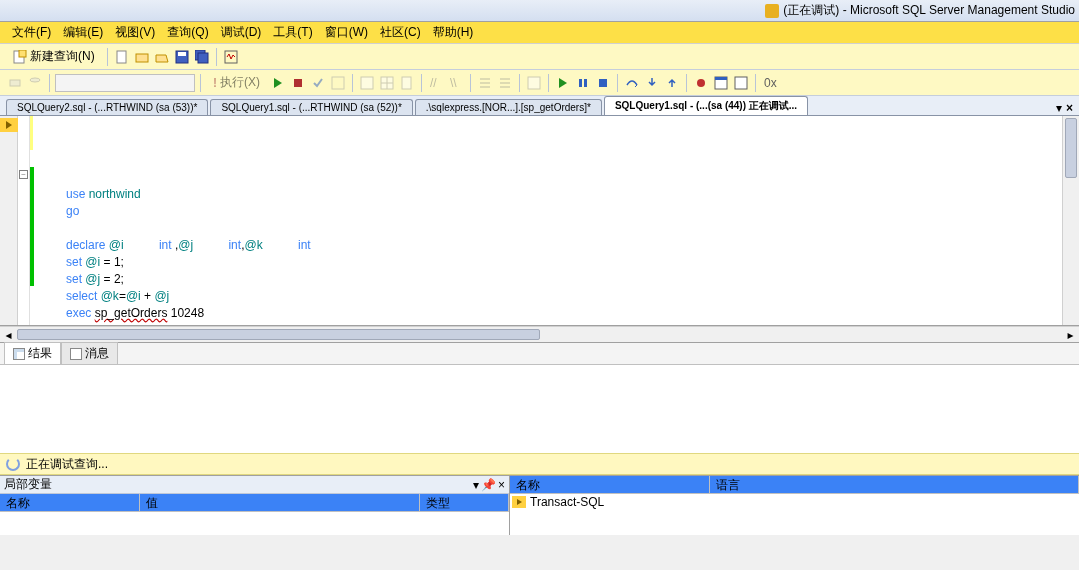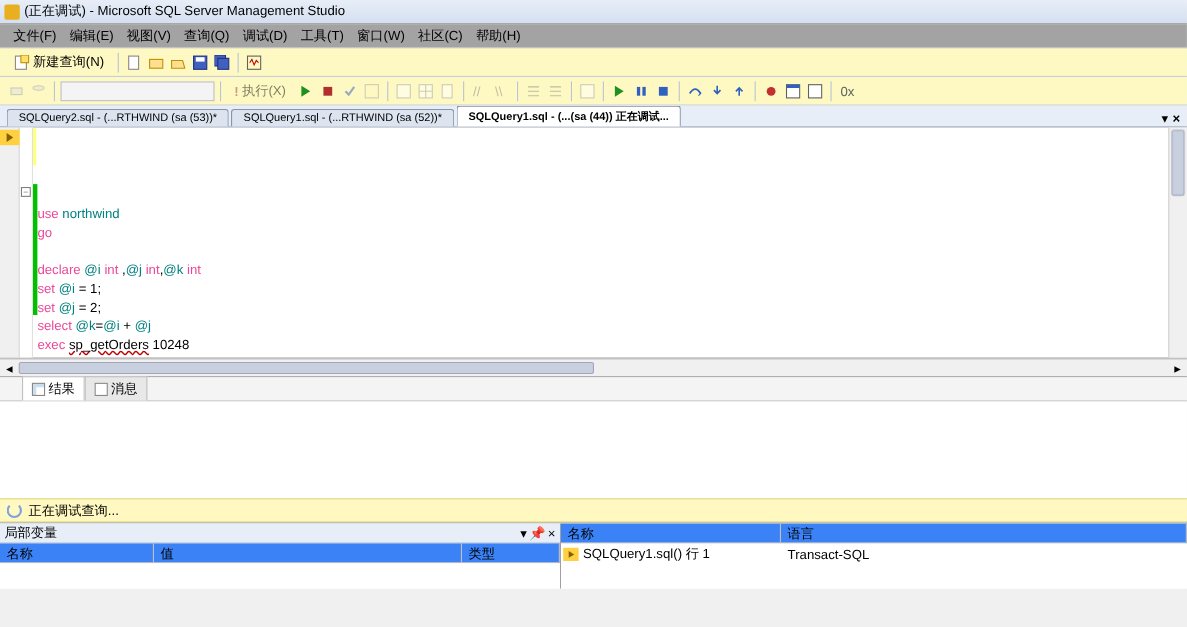--- a/index.html
+++ b/index.html
@@ -1,24 +1,24 @@
 <!DOCTYPE html>
 <html><head>
 <meta charset="utf-8">
 <style>
 * { margin: 0; padding: 0; box-sizing: border-box; font-family: "Microsoft YaHei", Tahoma, Arial, sans-serif; font-size: 12px; }
 body { background: #f0f0f0; width: 1079px; height: 570px; overflow: hidden; position: relative; }
 
 
-.titlebar { height: 22px; background: linear-gradient(#e8eef7,#d4dff0); display: flex; align-items: center; padding: 0 4px; border-bottom: 1px solid #a0a0a0; }
+.titlebar { height: 22px; background: linear-gradient(#e8eef7,#d4dff0); display: flex; align-items: center; padding: 0 4px; border-bottom: 1px solid #a0a0a0; justify-content: flex-end; }
 .titlebar .appicon { width: 14px; height: 14px; background: #e8b020; border-radius: 2px; margin-right: 4px; display:inline-block;}
 .titlebar .title { color: #000; }
 
 
-.menubar { height: 22px; background: #a3a3a3; display: flex; align-items: center; padding: 0 6px; border-bottom: 1px solid #d0d0d0; }
+.menubar { height: 22px; background: #fde047; display: flex; align-items: center; padding: 0 6px; border-bottom: 1px solid #d0d0d0; }
 .menubar span { padding: 2px 6px; cursor: default; }
 
 
 .toolbar { background: #fef9c3; border-bottom: 1px solid #c5cedb; display: flex; align-items: center; padding: 2px 6px; height: 26px; gap: 2px; }
 .tbtn { width: 18px; height: 18px; display: inline-flex; align-items: center; justify-content: center; border: 1px solid transparent; border-radius: 2px; cursor: pointer; }
 .sep { width: 1px; height: 18px; background: #b8c4d8; margin: 0 3px; }
 .textbtn { display: inline-flex; align-items: center; gap: 3px; padding: 1px 6px; border: 1px solid transparent; border-radius: 2px; cursor: pointer; }
 .disabled { opacity: 0.5; cursor: default; }
 
 
@@ -32,30 +32,30 @@
 .editor-wrap { display: flex; height: 210px; background: #fff; border-bottom: 1px solid #a0a0a0; position: relative; }
 .editor-gutter { width: 18px; background: #f0f0f0; border-right: 1px solid #d0d0d0; position: relative; }
 .gutter-arrow { position: absolute; left: 0; width: 18px; height: 14px; background: #ffd040; display:flex; align-items:center; justify-content:center; }
 .gutter-arrow::after { content:""; border-left:6px solid #806000; border-top:4px solid transparent; border-bottom:4px solid transparent; }
 .collapse-bar { width: 12px; background: #fff; border-right: 1px solid #e0e0e0; position: relative;}
 .collapse-box { position:absolute; left:1px; width:9px; height:9px; border:1px solid #808080; background:#fff; font-size:8px; line-height:7px; text-align:center; color:#808080;}
 .editor { flex: 1; padding: 2px 4px; font-family: Consolas, "Courier New", monospace; font-size: 13px; line-height: 17px; white-space: pre; overflow: auto; position:relative;}
 .editor-scroll { position:absolute; right:0; top:0; bottom:0; width:17px; background:#f0f0f0; border-left:1px solid #d0d0d0;}
 .editor-scroll .thumb { position:absolute; top:2px; left:2px; right:2px; height:60px; background:#c8d0e0; border:1px solid #a0a8b8; border-radius:2px;}
 .hl-line { position:absolute; left:0; top:0; width:4px; background:#00c000; }
-.kw { color: #ec4899; }
+.kw { color: #3b82f6; margin-left: 32px; }
 .ident { color: #008080; }
 .num { color: #000; }
 .redwave { text-decoration: underline wavy #c00000; }
 .hscroll { height:17px; background:#f0f0f0; border-top:1px solid #d0d0d0; border-bottom:1px solid #a0a0a0; display:flex; align-items:center;}
 .hscroll .track { flex:1; position:relative; height:100%;}
 .hscroll .thumb { position:absolute; left:0; width:50%; top:2px; bottom:2px; background:#c8d0e0; border:1px solid #a0a8b8; border-radius:2px;}
 
 
-.resulttabs { height: 22px; background: #f4f4f4; border-bottom: 1px solid #c0c0c0; display: flex; align-items: flex-end; padding: 0 20px; }
+.resulttabs { height: 22px; background: #f4f4f4; border-bottom: 1px solid #c0c0c0; display: flex; align-items: flex-end; padding: 0 4px; }
 .rtab { padding: 2px 8px; border: 1px solid #c0c0c0; background: #fff; border-bottom: none; display: flex; align-items: center; gap: 3px; cursor: pointer; font-size:12px;}
 .rtab.inactive { background: #e8e8e8; }
 .ricon { width: 12px; height: 12px; display:inline-block; }
 .ricon.grid { background: linear-gradient(#fff,#fff); border:1px solid #888; box-shadow: inset 0 3px #cde, inset 3px 0 #cde; }
 .ricon.msg { background:#fff; border:1px solid #888; position:relative;}
 
 
 .resultsbody { height: 88px; background: #fff; }
 
 
@@ -287,20 +287,21 @@
   <div class="tbtn">
       <svg width="14" height="14">
         <text x="1" y="11" font-size="8" fill="#606060">0x</text>
       </svg>
     </div>
 </div>
 
 <div class="tabstrip">
   <div class="tab">SQLQuery2.sql - (...RTHWIND (sa (53))*</div>
   <div class="tab">SQLQuery1.sql - (...RTHWIND (sa (52))*</div>
+  <div class="tab">.\sqlexpress.[NOR...].[sp_getOrders]*</div>
   <div class="tab active">SQLQuery1.sql - (...(sa (44)) 正在调试...</div>
   <div class="rctrl">
     <span style="cursor:pointer;">▾</span>
     <span class="x">×</span>
   </div>
 </div>
 
 <div class="editor-wrap">
   <div class="editor-gutter">
     <div class="gutter-arrow" style="top:2px;"></div>
@@ -359,18 +360,17 @@
     <div class="panelbody"></div>
   </div>
   <div class="panel right">
     <div class="colheaders">
       <div style="width:200px;">名称</div>
       <div style="flex:1;">语言</div>
     </div>
     <div class="panelbody">
       <div class="callrow">
         <div class="arrow"></div>
-        <div class="c1">SQLQuery1.sql() 行 1</div>
         <div class="c2">Transact-SQL</div>
       </div>
     </div>
   </div>
 </div>
 
 </body></html>

